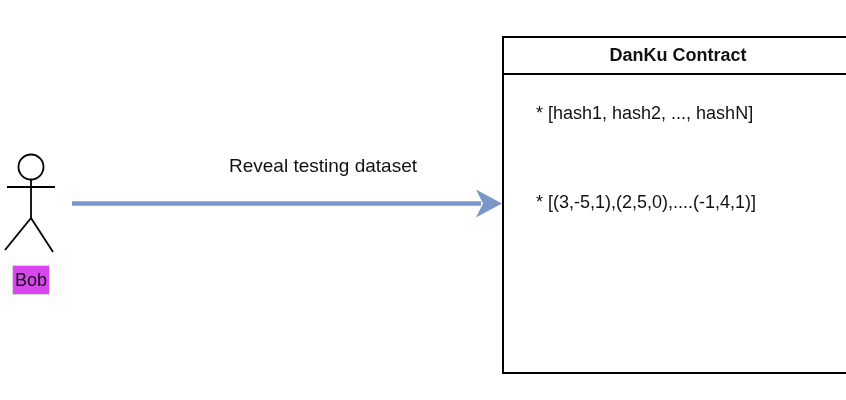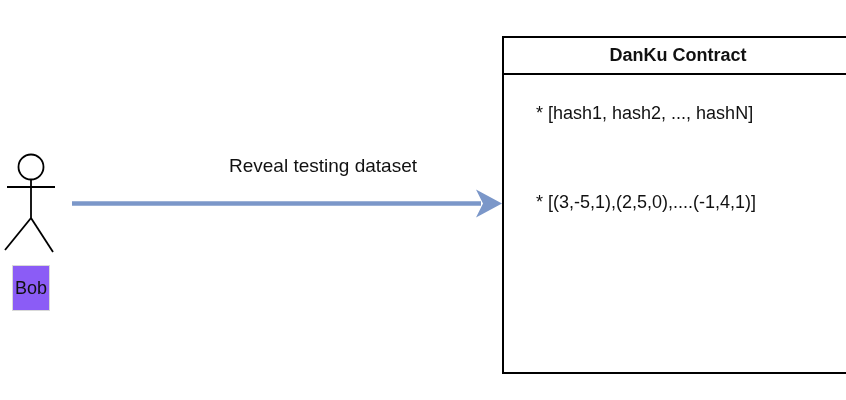--- a/index.html
+++ b/index.html
@@ -23,23 +23,23 @@
     top: 140px;
     width: 70px;
     height: 122px;
   }
   .actor-label {
     position: absolute;
     left: 12px;
     top: 265px;
     font-size: 18px;
     line-height: 20px;
-    padding: 12px 2px;
+    padding: 4px 2px;
     border: 1px solid #d9d9d9;
-    background: #8b5cf6;
+    background: #d946ef;
     color: #111111;
   }
 
   
   .arrow-svg {
     position: absolute;
     left: 70px;
     top: 185px;
     width: 436px;
     height: 38px;

